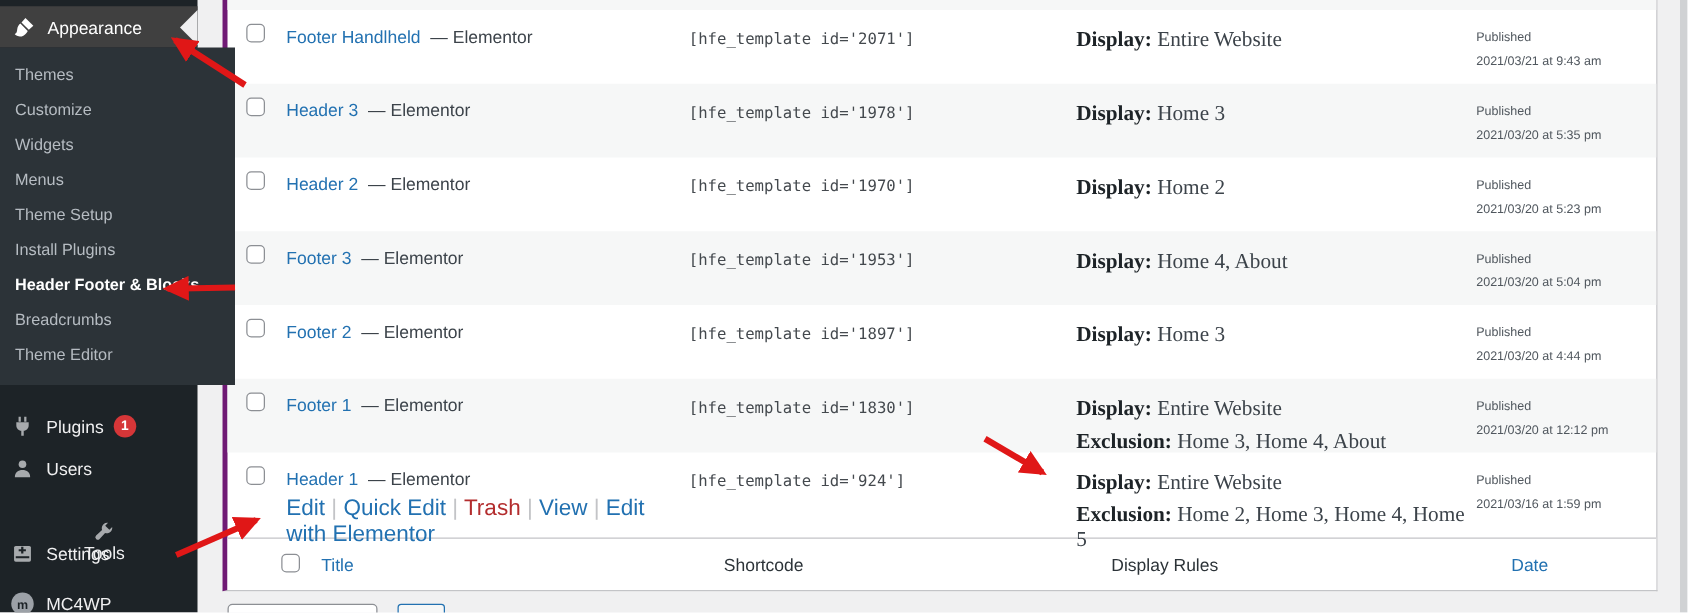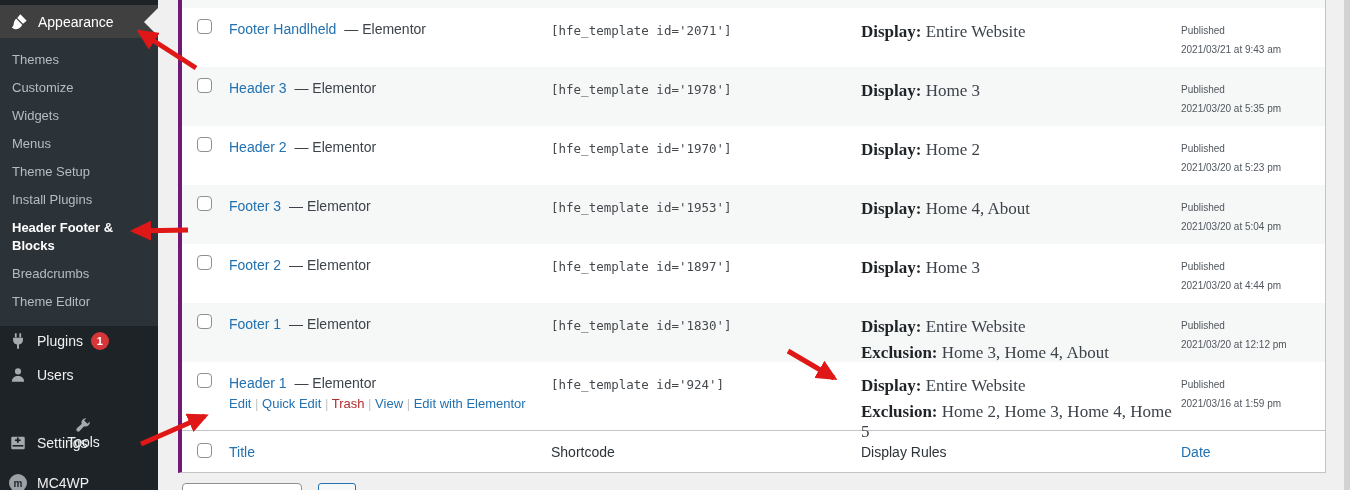--- a/index.html
+++ b/index.html
@@ -24,21 +24,21 @@
   }
   .appearance-item .menu-icon { margin-left:9px; }
   .appearance-item .menu-label { margin-left:9px; }
   .appearance-notch {
     position:absolute; right:0; top:50%; transform:translateY(-50%);
     width:0; height:0;
     border:14px solid transparent; border-right:14px solid #f0f0f1;
     border-left-width:0;
   }
   .submenu {
-    position:absolute; left:0; top:38px; width:158px;
+    position:absolute; left:0; top:38px; width:188px;
     background:#2c3338; list-style:none; padding:8px 0 10px 0;
   }
   .submenu li {
     padding:5px 12px; font-size:13px; line-height:18px;
     color:#b6bcc2; cursor:pointer;
   }
   .submenu li.current { color:#fff; font-weight:700; }
   .menu-item {
     position:absolute; left:0; width:158px; height:34px;
     display:flex; align-items:center; cursor:pointer;
@@ -75,29 +75,29 @@
   .post-state { color:#3c434a; margin-left:4px; }
   .c-shortcode {
     padding-top:15px; font-family:"DejaVu Sans Mono", monospace;
     font-size:12.5px; color:#44494e;
   }
   .c-display { padding-top:14px; font-size:17px; color:#3c434a;font-family:Liberation Serif, serif; }
   .c-display p + p { margin-top:6px; }
   .c-display strong { color:#1d2327; font-weight:700; }
   .c-date { padding-top:13px; font-size:10px; color:#50575e; line-height:19px; }
 
-  .row-actions { margin-top:5px; font-size:13px; color:#c3c4c7; }
+  .row-actions { margin-top:5px; font-size:18px; color:#c3c4c7; }
   .row-actions a { color:#2271b1; text-decoration:none; cursor:pointer; }
   .row-actions a.danger { color:#b32d2e; }
   .sep { color:#c3c4c7; }
 
   .tfoot {
     display:grid; grid-template-columns:47px 322px 310px 320px auto;
     height:42px; align-items:center; border-top:1px solid #c3c4c7;
-    background:#fff; font-size:14px;
+    background:#fff; font-size:14px;padding-left:28px;
   }
   .tfoot .c-check { padding-top:0; }
   .col-link { color:#2271b1; text-decoration:none; cursor:pointer; }
   .col-plain { color:#2c3338; }
 
   
   .bulk-select {
     position:absolute; left:182px; top:483px; width:120px; height:30px;
     border:1px solid #8c8f94; border-radius:4px; background:#fff; z-index:1;
   }

